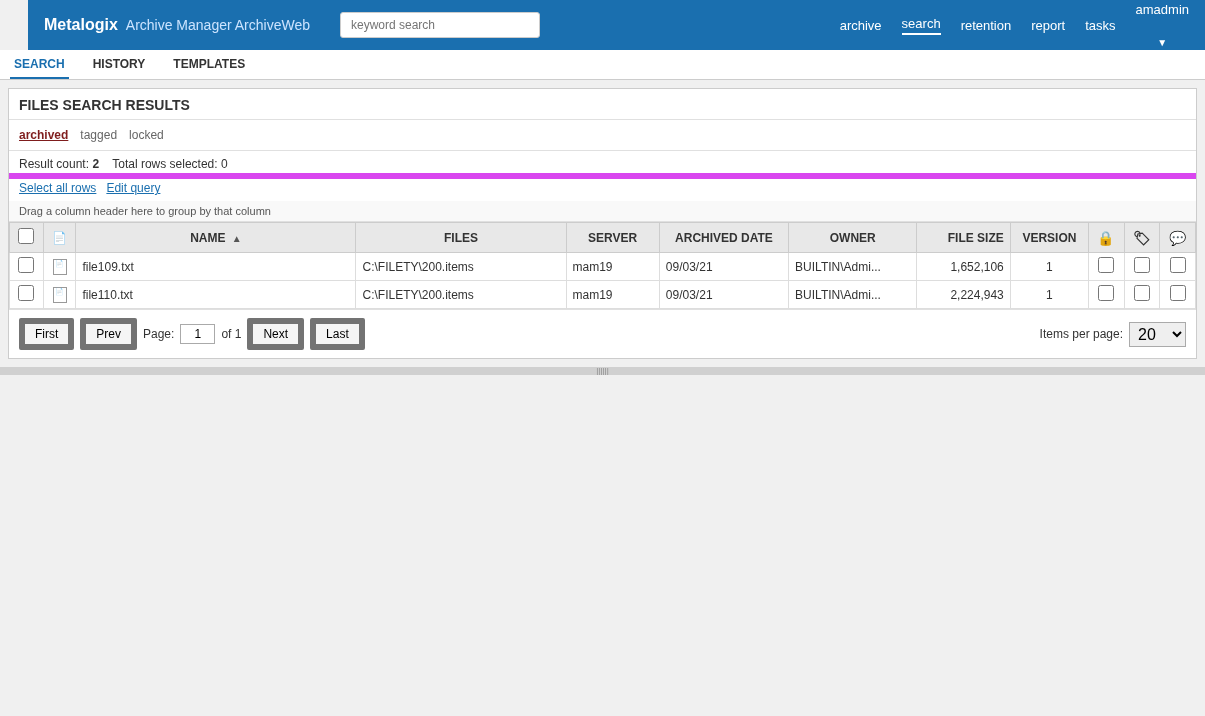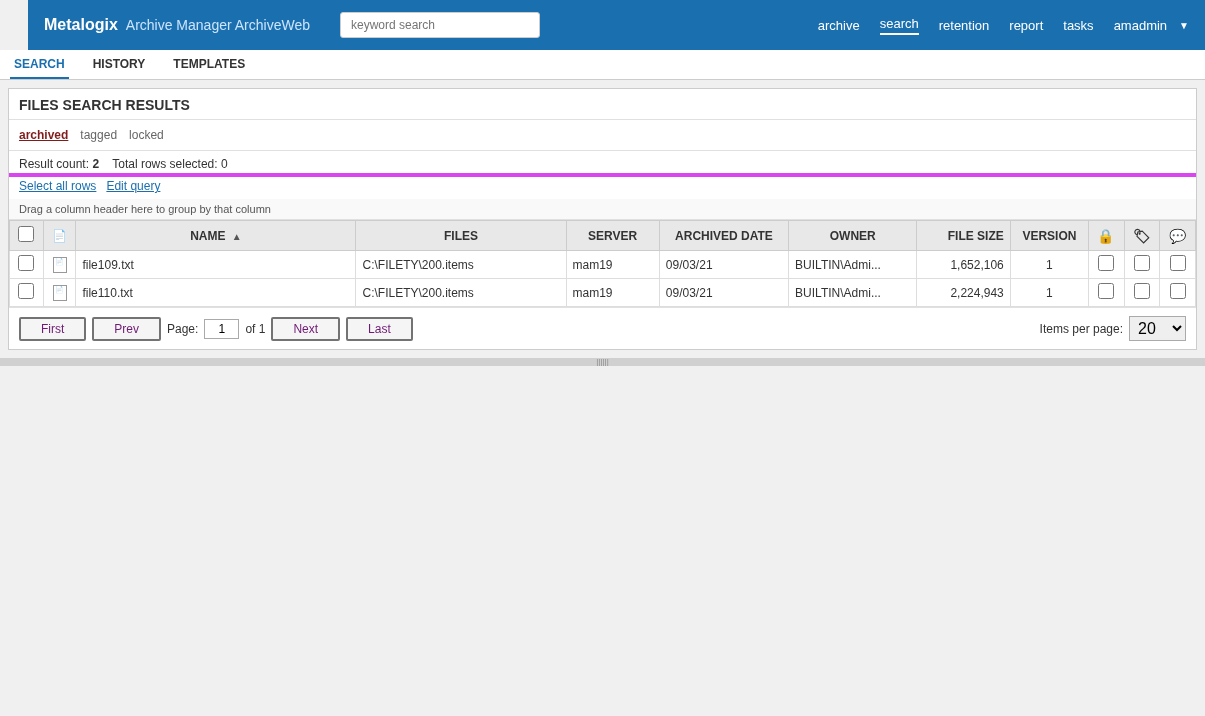--- a/index.html
+++ b/index.html
@@ -53,21 +53,22 @@
       text-decoration: none;
       font-size: 13px;
     }
     .nav-item-active {
       border-bottom: 2px solid white;
       padding-bottom: 2px;
     }
     .header-nav .amadmin {
       display: flex;
       align-items: center;
-      gap: 12px;
+      gap: 20px;
+      flex-direction: column;
     }
     .dropdown-arrow {
       font-size: 10px;
     }
 
     
     .subnav {
       background: white;
       border-bottom: 1px solid #ccc;
       display: flex;
@@ -131,21 +132,21 @@
       color: #666;
       text-decoration: none;
       cursor: default;
     }
 
     
     .results-info {
       padding: 6px 10px 2px 10px;
       font-size: 12px;
       color: #333;
-      border-bottom: 4px solid #d946ef;
+      border-bottom: 6px solid #d946ef;
     }
     .results-info .result-count {
       font-weight: bold;
     }
     .results-actions {
       padding: 2px 10px 6px 10px;
       font-size: 12px;
       display: flex;
       gap: 10px;
     }
@@ -214,27 +215,27 @@
     
     .pagination {
       display: flex;
       align-items: center;
       padding: 8px 10px;
       gap: 6px;
       border-top: 1px solid #e0e0e0;
       background: white;
     }
     .pagination button {
-      padding: 3px 20px;
-      border: 2px solid #737373;
+      padding: 3px 10px;
+      border: 6px solid #737373;
       background: #f5f5f5;
       border-radius: 2px;
       cursor: pointer;
       font-size: 12px;
-      color: #701a75;
+      color: #000000;
     }
     .page-label { font-size: 12px; color: #333; }
     .page-input {
       width: 35px;
       text-align: center;
       border: 1px solid #aaa;
       padding: 2px 4px;
       font-size: 12px;
     }
     .items-per-page {

